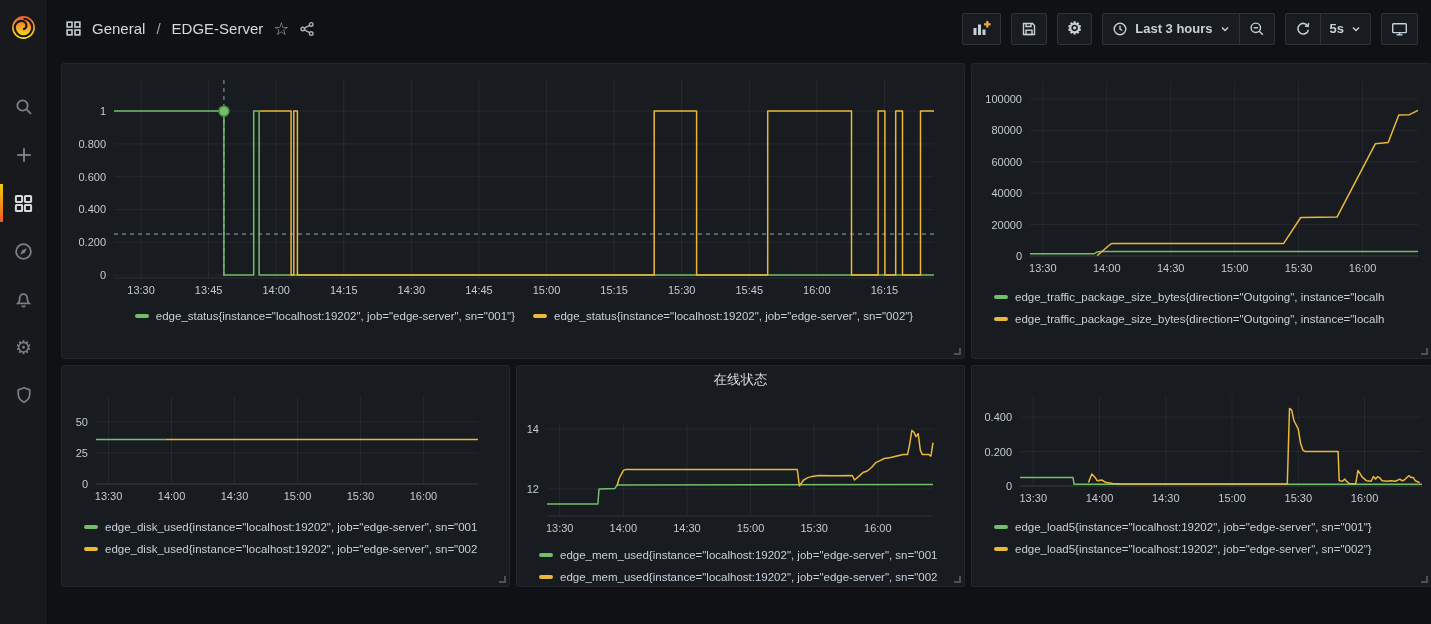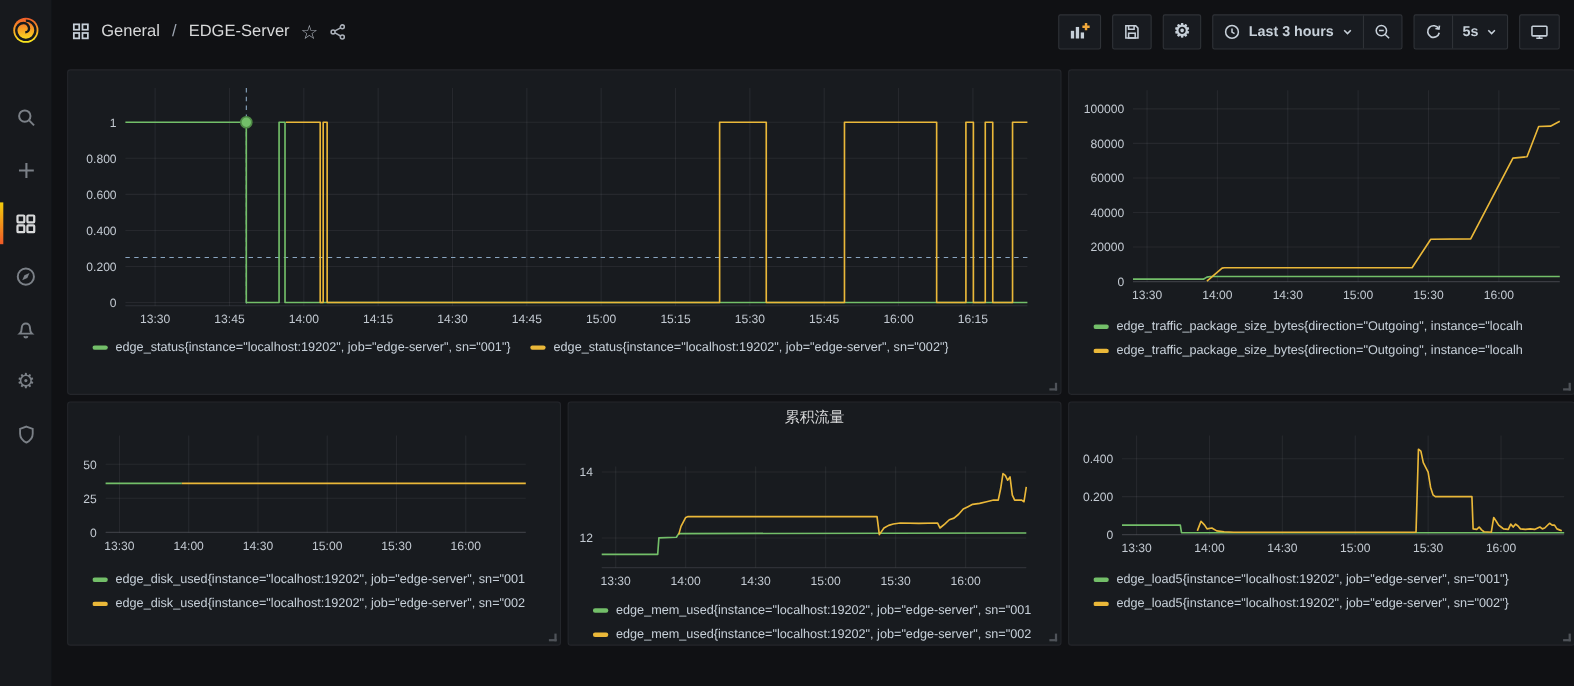--- a/index.html
+++ b/index.html
@@ -43,21 +43,21 @@
   #panel-status { grid-column:1 / 3; grid-row:1; }
   #panel-traffic { grid-column:3; grid-row:1; }
   #panel-disk { grid-column:1; grid-row:2; }
   #panel-mem { grid-column:2; grid-row:2; }
   #panel-load { grid-column:3; grid-row:2; }
 
   .panel-title { height:28px; line-height:28px; text-align:center; font-size:13.5px; font-weight:500;
     color:#d8d9da; cursor:pointer; white-space:nowrap; }
   svg.chart { display:block; }
 
-  .legend { margin-left:22px; font-size:11.5px; color:#c7d0d9; }
+  .legend { margin-left:22px; font-size:11.5px; color:#c7d0d9;justify-content:center; }
   .legend-inline { display:flex; align-items:center; gap:18px; margin-top:3px; }
   .legend-rows { display:flex; flex-direction:column; }
   .legend-item { display:flex; align-items:center; gap:7px; white-space:nowrap; overflow:hidden; height:22px; cursor:pointer; }
   .swatch { display:inline-block; width:14px; height:4px; border-radius:2px; flex:0 0 14px; }
 
   .resize-handle { position:absolute; right:3px; bottom:3px; width:7px; height:7px;
     border-right:2px solid #7b8087; border-bottom:2px solid #7b8087; opacity:.55; cursor:nwse-resize; }
 </style>
 </head>
 <body>
@@ -357,21 +357,21 @@
           </span>
           <span class="legend-item">
             <i class="swatch" style="background: rgb(234, 184, 57);"></i>
             <span>edge_disk_used{instance="localhost:19202", job="edge-server", sn="002</span>
           </span>
         </div>
         <span class="resize-handle"></span>
       </section>
 
       <section class="panel" id="panel-mem">
-        <h2 class="panel-title">累积流量</h2>
+        <h2 class="panel-title">在线状态</h2>
         <svg class="chart" width="447" height="150">
             <line x1="42.72527472527473" y1="30" x2="42.72527472527473" y2="122" stroke="rgba(204,204,220,0.08)" stroke-width="1"></line>
             <text x="42.72527472527473" y="138" text-anchor="middle" font-size="11" font-weight="500" fill="#c3cad2">13:30</text>
             <line x1="106.35164835164835" y1="30" x2="106.35164835164835" y2="122" stroke="rgba(204,204,220,0.08)" stroke-width="1"></line>
             <text x="106.35164835164835" y="138" text-anchor="middle" font-size="11" font-weight="500" fill="#c3cad2">14:00</text>
             <line x1="169.97802197802199" y1="30" x2="169.97802197802199" y2="122" stroke="rgba(204,204,220,0.08)" stroke-width="1"></line>
             <text x="169.97802197802199" y="138" text-anchor="middle" font-size="11" font-weight="500" fill="#c3cad2">14:30</text>
             <line x1="233.60439560439562" y1="30" x2="233.60439560439562" y2="122" stroke="rgba(204,204,220,0.08)" stroke-width="1"></line>
             <text x="233.60439560439562" y="138" text-anchor="middle" font-size="11" font-weight="500" fill="#c3cad2">15:00</text>
             <line x1="297.2307692307692" y1="30" x2="297.2307692307692" y2="122" stroke="rgba(204,204,220,0.08)" stroke-width="1"></line>

